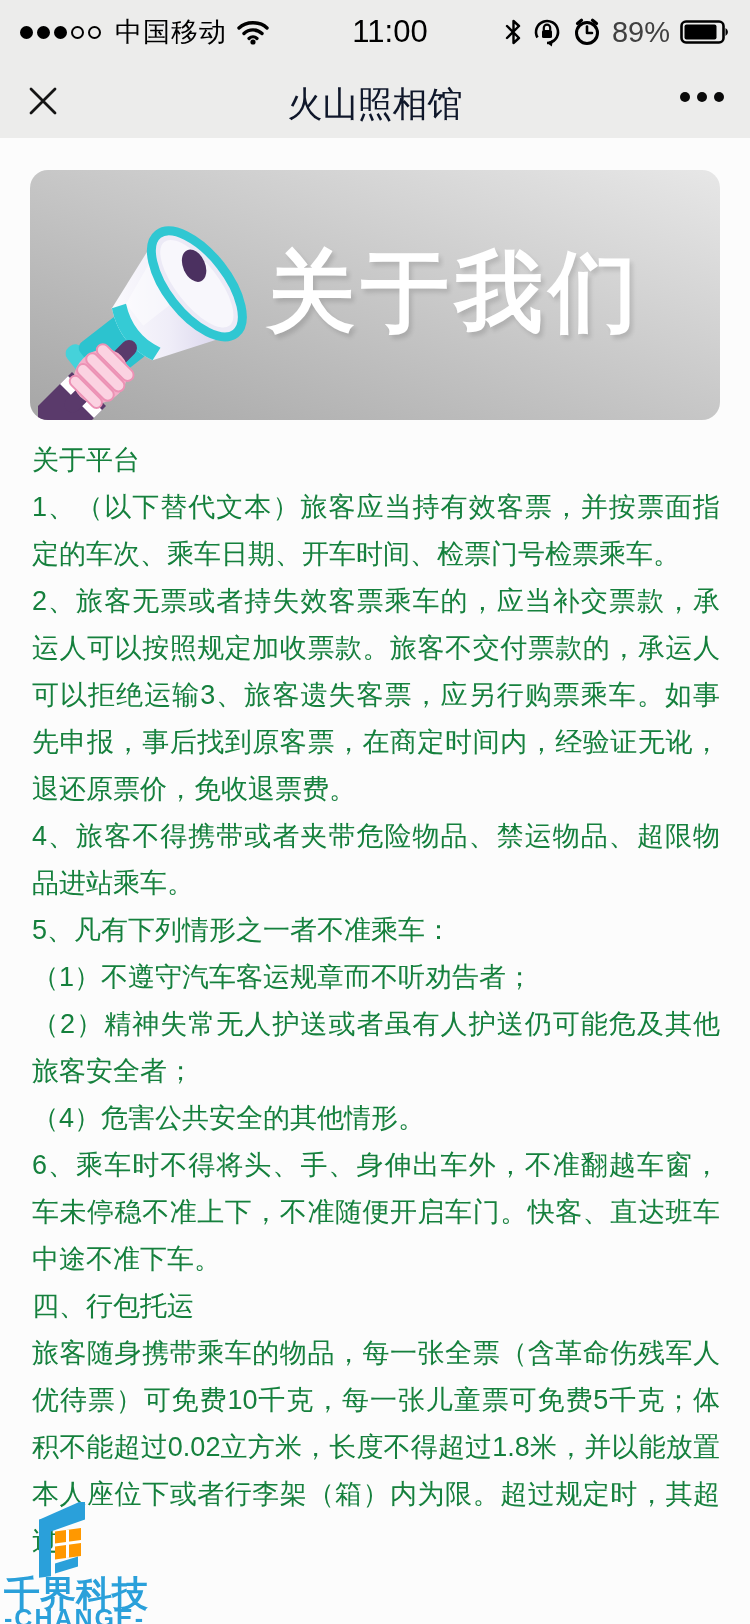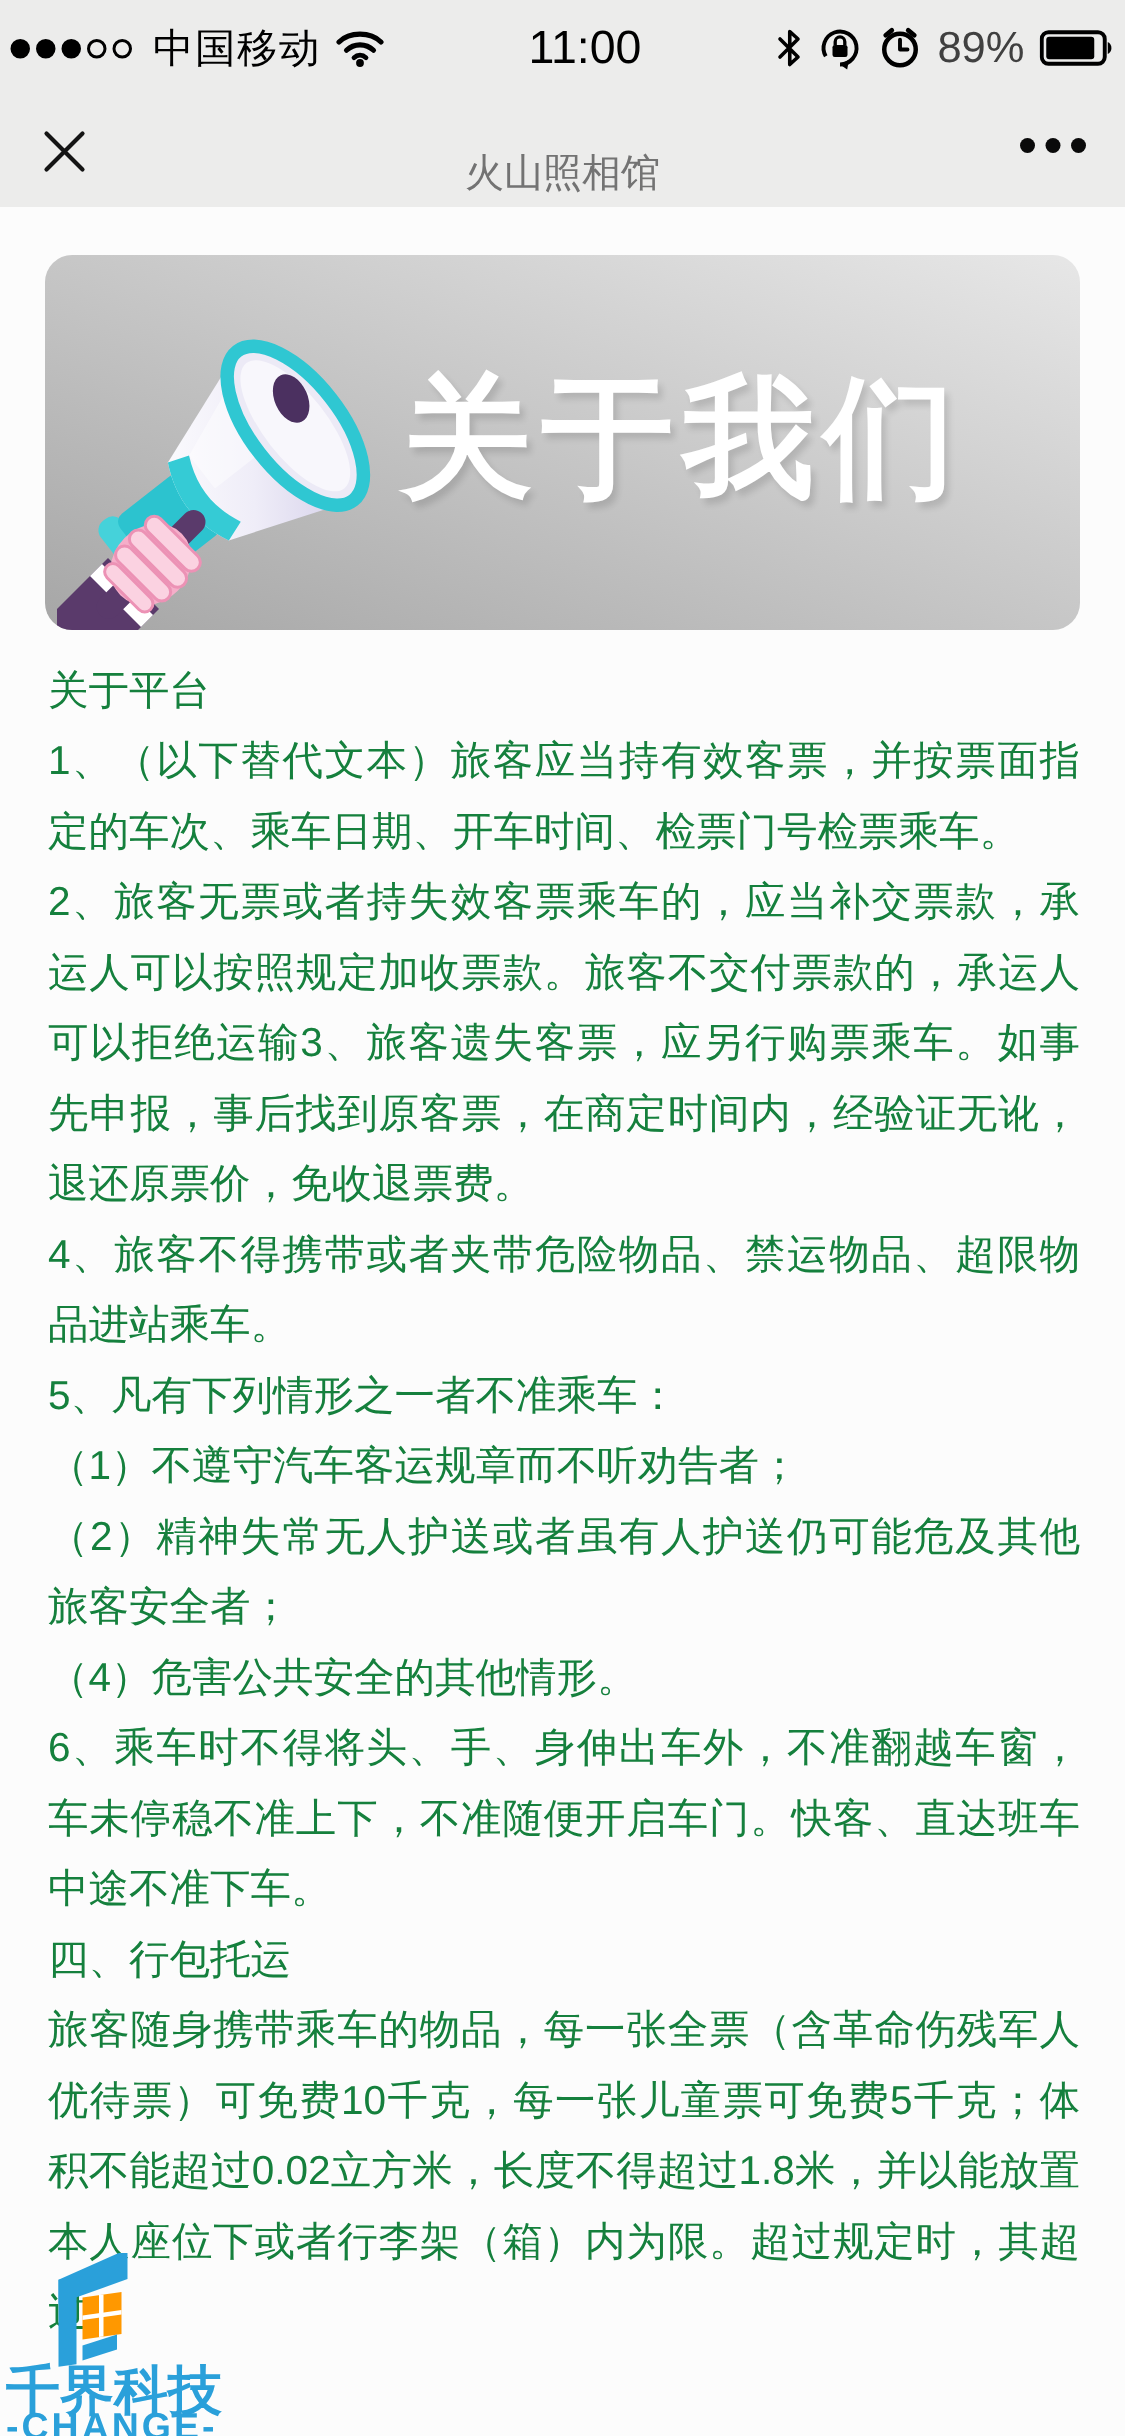--- a/index.html
+++ b/index.html
@@ -1,35 +1,35 @@
 <!DOCTYPE html>
 <html><head>
 <meta charset="utf-8">
 <style>
   html,body{margin:0;padding:0;}
   body{background:#ffffff;font-family:"Liberation Sans",sans-serif;}
   .screen{position:relative;width:750px;height:1624px;background:#fcfcfc;overflow:hidden;}
 
   
   .status-bar{position:absolute;top:0;left:0;width:750px;height:64px;background:#ececeb;
-    display:flex;align-items:center;justify-content:space-between;padding:0 7px;box-sizing:border-box;}
+    display:flex;align-items:center;justify-content:space-between;padding:0 20px;box-sizing:border-box;}
   .sb-left,.sb-right{display:flex;align-items:center;}
   .signal{display:flex;align-items:center;margin-right:10px;}
   .sig-dot{width:13px;height:13px;border-radius:50%;border:2px solid #000;box-sizing:border-box;margin-right:4px;display:inline-block;}
   .sig-dot.filled{background:#000;}
   .carrier{font-size:27px;color:#000;margin-right:10px;letter-spacing:1px;}
   .sb-time{position:absolute;left:50%;transform:translateX(-50%);font-size:31px;color:#000;margin-left:15px;}
   .sb-right > *{margin-left:10px;display:flex;align-items:center;}
   .pct{font-size:29px;color:#404040;}
   .icon-svg{display:block;}
 
   
   .nav-bar{position:absolute;top:64px;left:0;width:750px;height:74px;background:#ececeb;}
-  .nav-title{position:absolute;left:0;right:0;top:16px;height:74px;line-height:70px;text-align:center;
-    font-size:26px;color:#737373;}
+  .nav-title{position:absolute;left:0;right:0;top:5px;height:74px;line-height:70px;text-align:center;
+    font-size:35px;color:#0f172a;}
   .close-btn{position:absolute;left:26px;top:20px;width:34px;height:34px;cursor:pointer;}
   .more-btn{position:absolute;right:26px;top:28px;display:flex;align-items:center;cursor:pointer;}
   .more-dot{width:10px;height:10px;border-radius:50%;background:#0a0a0a;margin-left:7px;}
 
   
   .banner{position:absolute;left:30px;top:170px;width:690px;height:250px;border-radius:18px;
     background:linear-gradient(to top right,#a6a6a6,#e7e7e7);overflow:hidden;}
   .banner-title{position:absolute;left:185px;width:480px;top:0;height:244px;
     display:flex;align-items:center;justify-content:center;
     font-size:88px;font-weight:700;color:#ffffff;letter-spacing:6px;

